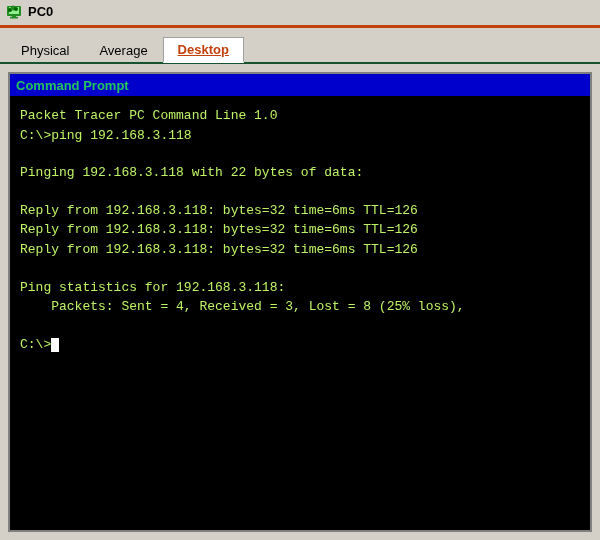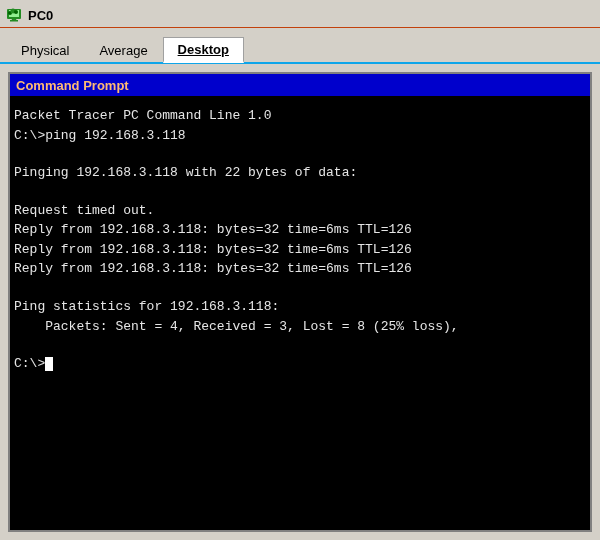--- a/index.html
+++ b/index.html
@@ -8,95 +8,95 @@
       height: 540px;
       background: #d4d0c8;
       font-family: Arial, sans-serif;
       font-size: 13px;
       overflow: hidden;
     }
 
     
     .title-bar {
       display: flex;
-      align-items: flex-end;
+      align-items: flex-start;
       background: #d4d0c8;
       padding: 4px 6px;
       height: 28px;
-      border-bottom: 1px solid #c2410c;
+      border-bottom: 3px solid #c2410c;
     }
     .title-icon {
       width: 16px;
       height: 16px;
       margin-right: 6px;
     }
     .title-text {
       font-size: 13px;
       font-weight: bold;
       color: #000;
     }
 
     
     .tab-bar {
       display: flex;
       align-items: flex-end;
       background: #d4d0c8;
       padding: 4px 6px 0 6px;
-      border-bottom: 2px solid #0ea5e9;
+      border-bottom: 2px solid #14532d;
       height: 36px;
     }
     .tab {
       padding: 4px 14px;
       font-size: 13px;
       cursor: pointer;
       border: 1px solid transparent;
       background: transparent;
       color: #000;
       position: relative;
       bottom: -1px;
     }
     .tab.active {
       background: #fff;
       border: 1px solid #a0a0a0;
       border-bottom: 2px solid #fff;
-      color: #000000;
+      color: #c2410c;
       font-weight: bold;
       text-decoration: underline;
     }
 
     
     .main-content {
       background: #d4d0c8;
       padding: 8px;
       height: calc(540px - 28px - 36px);
     }
 
     
     .cmd-panel {
       border: 2px solid #808080;
       height: 100%;
       display: flex;
       flex-direction: column;
     }
     .cmd-title-bar {
       background: #0000cc;
-      color: #fdba74;
+      color: #22c55e;
       font-size: 13px;
       font-weight: bold;
       padding: 2px 6px;
       height: 22px;
       display: flex;
       align-items: center;
     }
     .cmd-body {
       background: #000;
-      color: #e5e5e5;
+      color: #bef264;
       font-family: 'Courier New', Courier, monospace;
       font-size: 13px;
-      padding: 10px 4px;
+      padding: 10px 10px;
       flex: 1;
       overflow-y: auto;
       line-height: 1.5;
     }
     .cmd-line {
       white-space: pre;
       min-height: 1.4em;
     }
     .cmd-cursor {
       display: inline-block;
@@ -137,21 +137,20 @@
   <div class="cmd-panel">
     <div class="cmd-title-bar">
       <span>Command Prompt</span>
     </div>
     <div class="cmd-body" id="cmd-output">
     <div class="cmd-line">Packet Tracer PC Command Line 1.0</div>
         <div class="cmd-line">C:\&gt;ping 192.168.3.118</div>
         <div class="cmd-line"></div>
         <div class="cmd-line">Pinging 192.168.3.118 with 22 bytes of data:</div>
         <div class="cmd-line"></div>
-        <div class="cmd-line">Request timed out.</div>
         <div class="cmd-line">Reply from 192.168.3.118: bytes=32 time=6ms TTL=126</div>
         <div class="cmd-line">Reply from 192.168.3.118: bytes=32 time=6ms TTL=126</div>
         <div class="cmd-line">Reply from 192.168.3.118: bytes=32 time=6ms TTL=126</div>
         <div class="cmd-line"></div>
         <div class="cmd-line">Ping statistics for 192.168.3.118:</div>
         <div class="cmd-line">    Packets: Sent = 4, Received = 3, Lost = 8 (25% loss),</div>
         <div class="cmd-line"></div>
         <div class="cmd-line">C:\&gt;<span class="cmd-cursor"></span></div>
       </div>
   </div>

